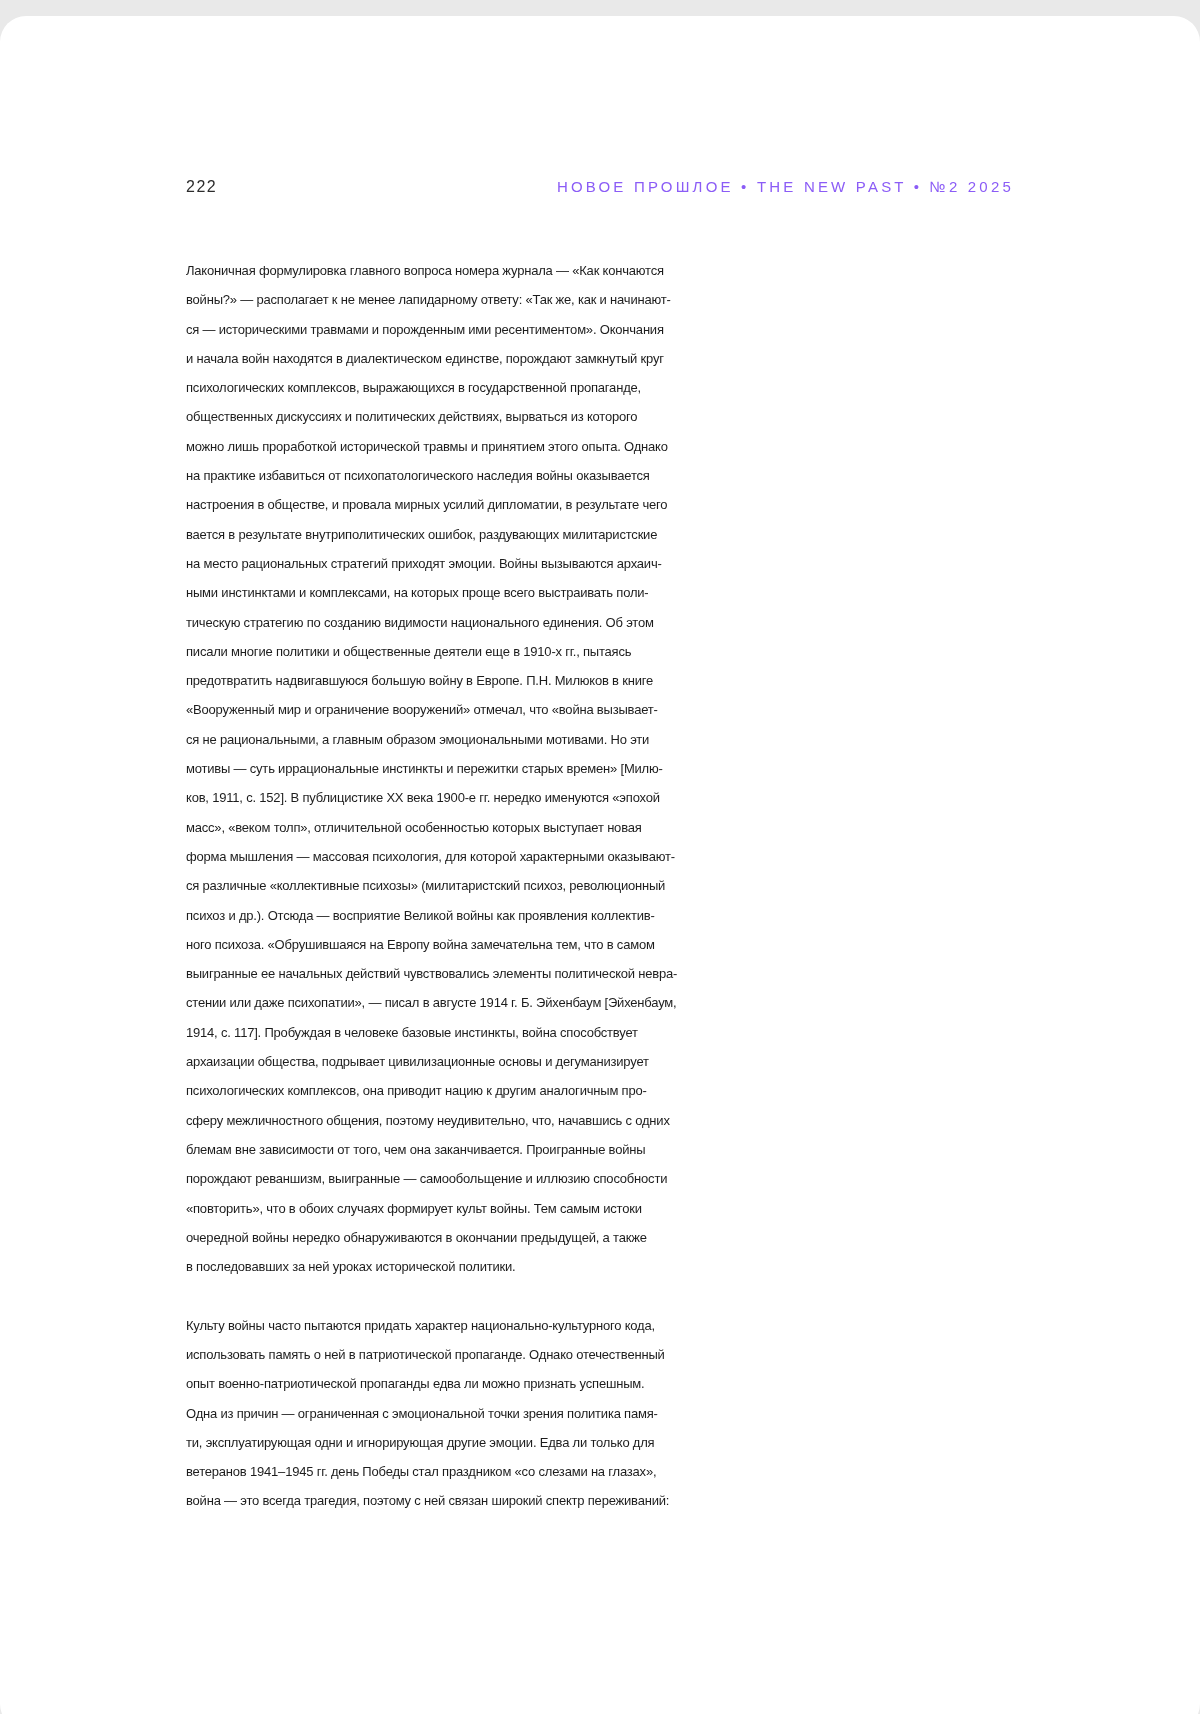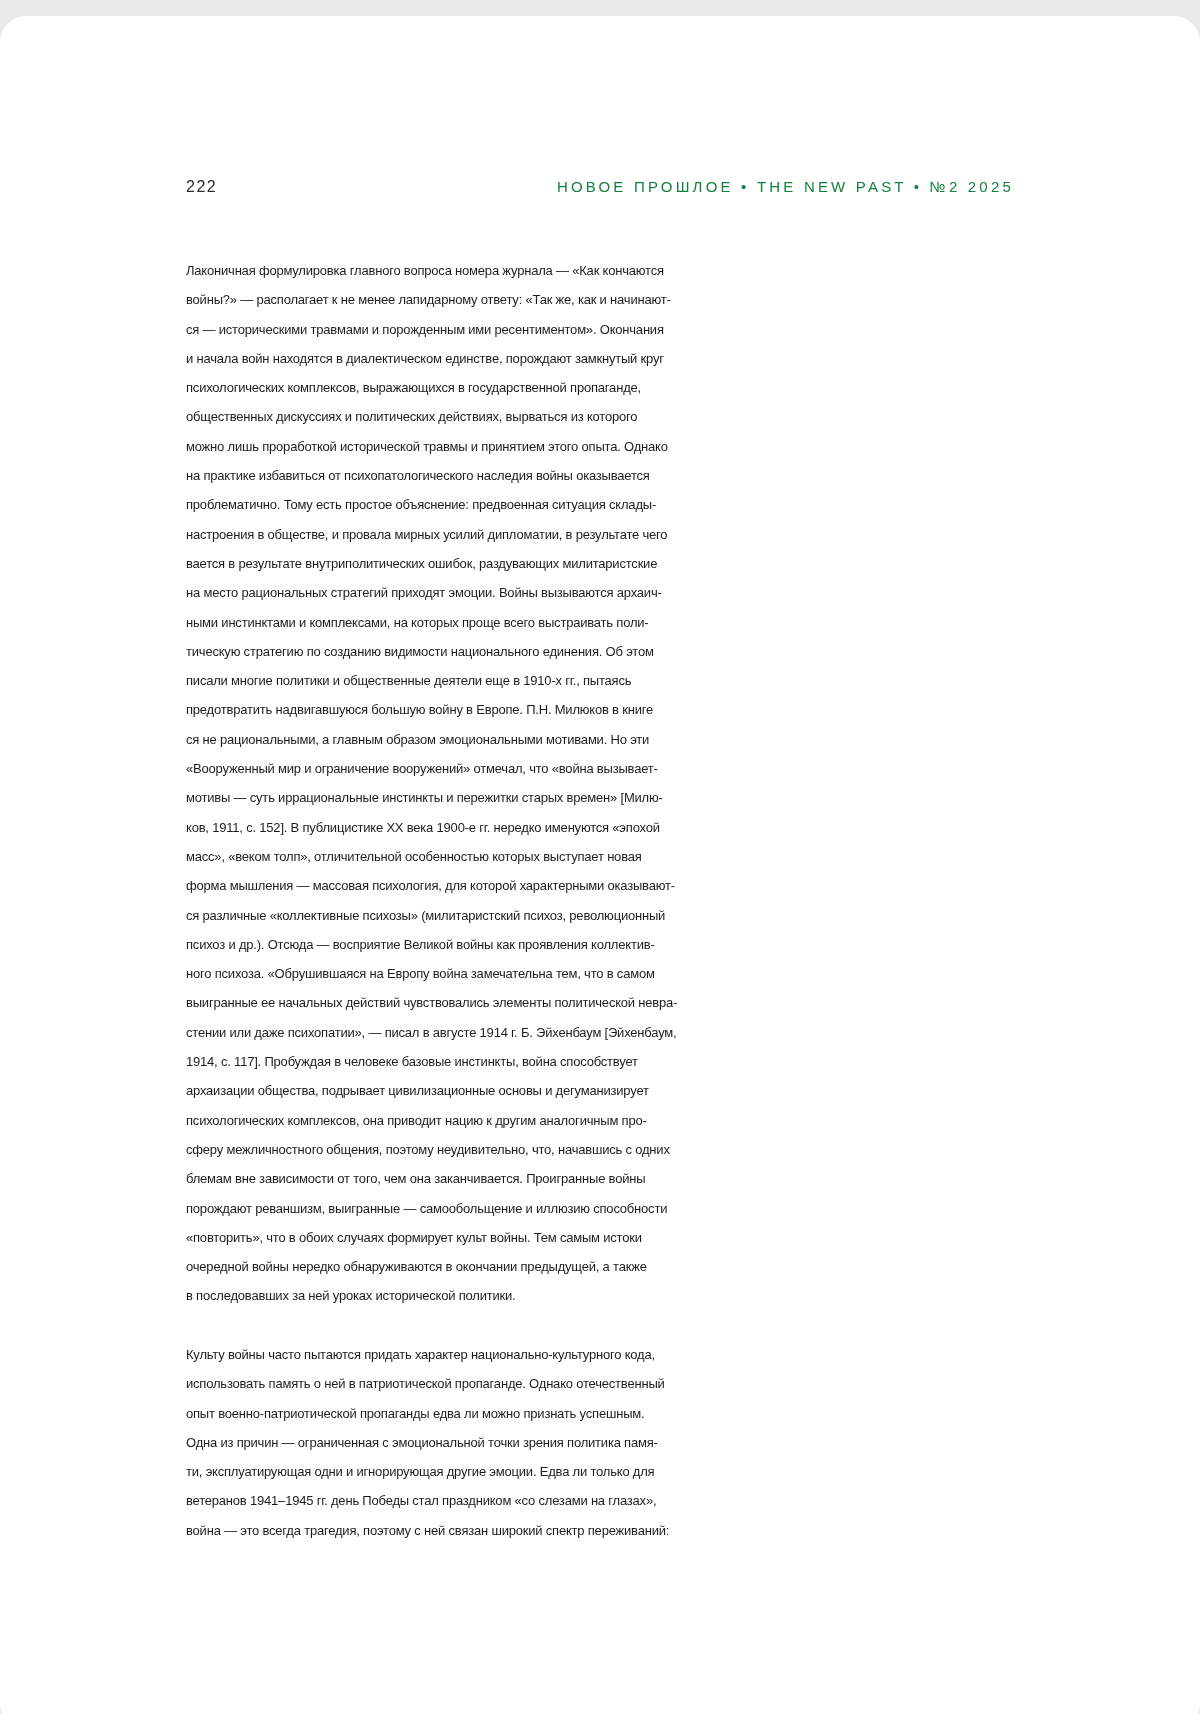--- a/index.html
+++ b/index.html
@@ -28,21 +28,21 @@
     align-items: baseline;
   }
   .page-number {
     font-size: 16px;
     letter-spacing: 1.5px;
     color: #2c2c2c;
   }
   .journal-title {
     font-size: 15px;
     letter-spacing: 3.2px;
-    color: #15803d;
+    color: #8b5cf6;
     white-space: nowrap;
   }
   .body-text {
     position: absolute;
     top: 240px;
     left: 186px;
     width: 844px;
     font-size: 13px;
     letter-spacing: -0.2px;
     color: #1d1d1d;
@@ -68,30 +68,29 @@
   <div class="body-text">
     <div class="paragraph">
         <div class="line">Лаконичная формулировка главного вопроса номера журнала — «Как кончаются</div>
         <div class="line">войны?» — располагает к не менее лапидарному ответу: «Так же, как и начинают-</div>
         <div class="line">ся — историческими травмами и порожденным ими ресентиментом». Окончания</div>
         <div class="line">и начала войн находятся в диалектическом единстве, порождают замкнутый круг</div>
         <div class="line">психологических комплексов, выражающихся в государственной пропаганде,</div>
         <div class="line">общественных дискуссиях и политических действиях, вырваться из которого</div>
         <div class="line">можно лишь проработкой исторической травмы и принятием этого опыта. Однако</div>
         <div class="line">на практике избавиться от психопатологического наследия войны оказывается</div>
-        <div class="line">проблематично. Тому есть простое объяснение: предвоенная ситуация склады-</div>
         <div class="line">настроения в обществе, и провала мирных усилий дипломатии, в результате чего</div>
         <div class="line">вается в результате внутриполитических ошибок, раздувающих милитаристские</div>
         <div class="line">на место рациональных стратегий приходят эмоции. Войны вызываются архаич-</div>
         <div class="line">ными инстинктами и комплексами, на которых проще всего выстраивать поли-</div>
         <div class="line">тическую стратегию по созданию видимости национального единения. Об этом</div>
         <div class="line">писали многие политики и общественные деятели еще в 1910-х гг., пытаясь</div>
         <div class="line">предотвратить надвигавшуюся большую войну в Европе. П.Н. Милюков в книге</div>
+        <div class="line">«Вооруженный мир и ограничение вооружений» отмечал, что «война вызывает-</div>
         <div class="line">ся не рациональными, а главным образом эмоциональными мотивами. Но эти</div>
-        <div class="line">«Вооруженный мир и ограничение вооружений» отмечал, что «война вызывает-</div>
         <div class="line">мотивы — суть иррациональные инстинкты и пережитки старых времен» [Милю-</div>
         <div class="line">ков, 1911, с. 152]. В публицистике XX века 1900-е гг. нередко именуются «эпохой</div>
         <div class="line">масс», «веком толп», отличительной особенностью которых выступает новая</div>
         <div class="line">форма мышления — массовая психология, для которой характерными оказывают-</div>
         <div class="line">ся различные «коллективные психозы» (милитаристский психоз, революционный</div>
         <div class="line">психоз и др.). Отсюда — восприятие Великой войны как проявления коллектив-</div>
         <div class="line">ного психоза. «Обрушившаяся на Европу война замечательна тем, что в самом</div>
         <div class="line">выигранные ее начальных действий чувствовались элементы политической невра-</div>
         <div class="line">стении или даже психопатии», — писал в августе 1914 г. Б. Эйхенбаум [Эйхенбаум,</div>
         <div class="line">1914, с. 117]. Пробуждая в человеке базовые инстинкты, война способствует</div>

